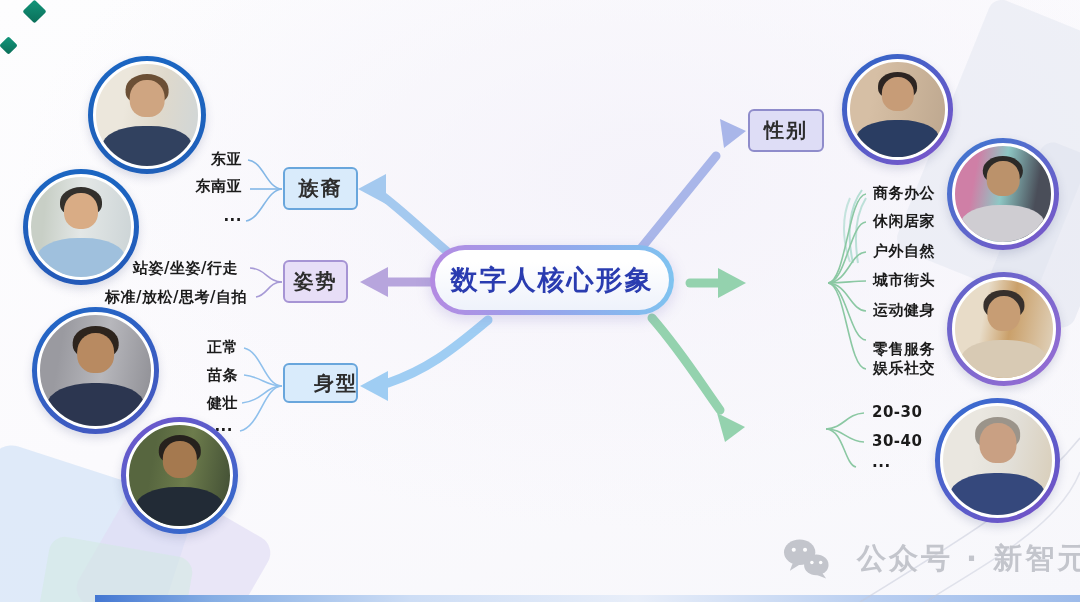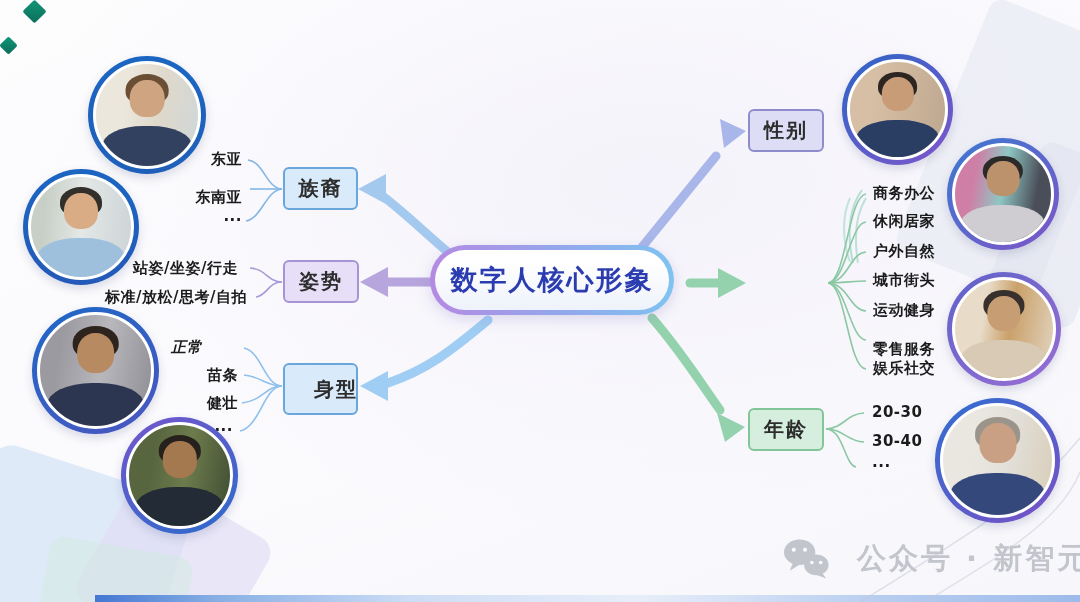--- a/index.html
+++ b/index.html
@@ -136,41 +136,38 @@
 
   <div class="center-node">
     <div class="center-inner">
       <span class="center-label">数字人核心形象</span>
     </div>
   </div>
 
   <div class="node node-blue" style="left:283px;top:167px;width:75px;height:43px;">
       <span>族裔</span>
     </div>
-  <div class="node node-purple" style="left:283px;top:260px;width:76px;height:43px;">
+  <div class="node node-purple" style="left:283px;top:260px;width:65px;height:43px;">
       <span>姿势</span>
     </div>
-  <div class="node node-blue" style="left:283px;top:363px;width:75px;height:52px;padding-left:31px;">
+  <div class="node node-blue" style="left:283px;top:363px;width:75px;height:40px;padding-left:31px;">
       <span>身型</span>
     </div>
   <div class="node node-lav" style="left:748px;top:109px;width:76px;height:43px;">
       <span>性别</span>
     </div>
-  <div class="node node-green" style="left:748px;top:408px;width:76px;height:43px;">
-      <span>年龄</span>
-    </div>
 
   <div class="leaf" style="right:838px;top:150px;">东亚</div>
-  <div class="leaf" style="right:838px;top:188px;">东南亚</div>
+  <div class="leaf" style="right:838px;top:177px;">东南亚</div>
   <div class="leaf" style="right:838px;top:207px;">...</div>
 
   <div class="leaf" style="right:842px;top:259px;">站姿/坐姿/行走</div>
   <div class="leaf" style="right:833px;top:288px;">标准/放松/思考/自拍</div>
 
-  <div class="leaf" style="right:878px;top:338px;font-style:italic;">正常</div>
+  <div class="leaf" style="right:842px;top:338px;">正常</div>
   <div class="leaf" style="right:842px;top:366px;">苗条</div>
   <div class="leaf" style="right:842px;top:394px;">健壮</div>
   <div class="leaf" style="right:847px;top:417px;">...</div>
 
   <div class="leaf" style="left:873px;top:184px;">商务办公</div>
   <div class="leaf" style="left:873px;top:212px;">休闲居家</div>
   <div class="leaf" style="left:873px;top:242px;">户外自然</div>
   <div class="leaf" style="left:873px;top:271px;">城市街头</div>
   <div class="leaf" style="left:873px;top:301px;">运动健身</div>
   <div class="leaf" style="left:873px;top:340px;text-align:center;">零售服务</div>

